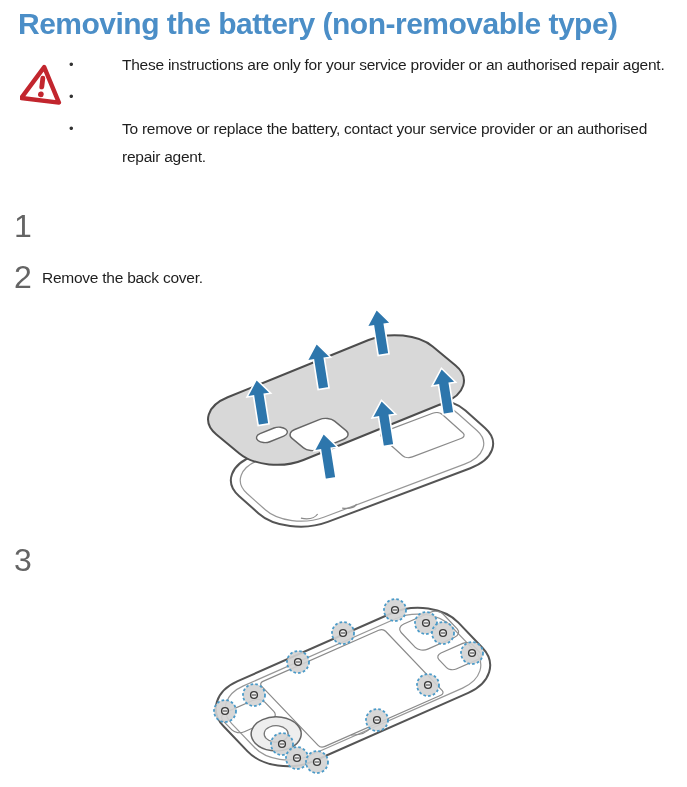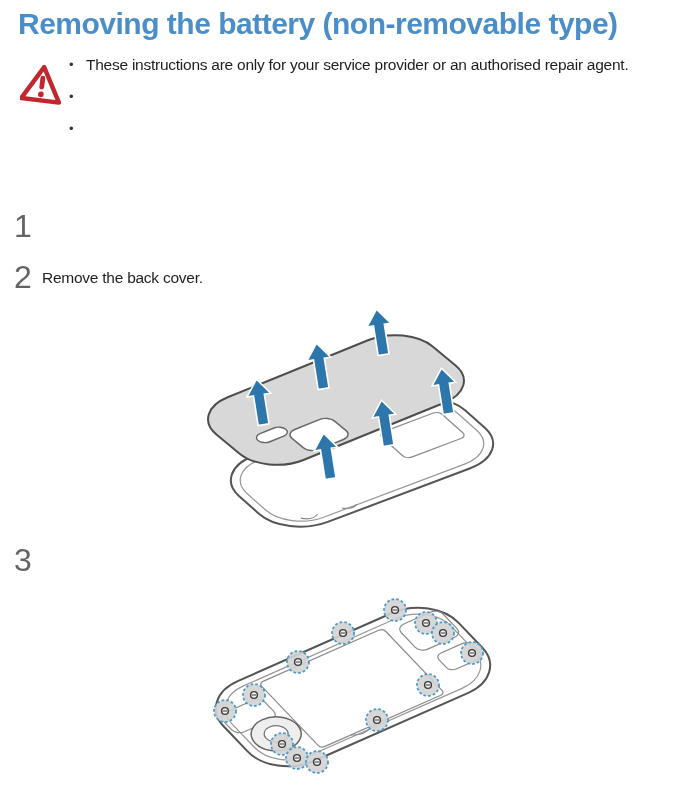--- a/index.html
+++ b/index.html
@@ -39,20 +39,21 @@
     margin:0;padding:0;list-style:none;
   }
   .warn-item{display:flex;margin:0 0 4px 0;}
   .wdot{
     flex:0 0 24px;width:24px;padding-left:7px;box-sizing:border-box;
     font-size:13px;line-height:28px;color:#333;
   }
   .wtext{
     font-size:15.5px;line-height:28px;letter-spacing:-0.25px;
     white-space:pre-line;
+    margin-left:36px;
   }
   .step{position:absolute;left:14px;display:flex;width:660px;}
   .step-1{top:208px;}
   .step-2{top:259px;}
   .step-3{top:542px;}
   .step-num{
     flex:0 0 26px;width:26px;
     font-size:32px;line-height:36px;font-weight:400;
     color:var(--step-number-gray);
   }
@@ -92,20 +93,22 @@
   <ul class="warn-list">
     <li class="warn-item">
       <span class="wdot">•</span>
       <span class="wtext">These instructions are only for your service provider or an authorised repair agent.</span>
     </li>
     <li class="warn-item">
       <span class="wdot">•</span>
     </li>
     <li class="warn-item">
       <span class="wdot">•</span>
+      <span class="wtext">To remove or replace the battery, contact your service provider or an authorised
+repair agent.</span>
     </li>
   </ul>
 
   <div class="step step-1">
     <span class="step-num">1</span>
   </div>
 
   <div class="step step-2">
     <span class="step-num">2</span>
     <span class="step-text">Remove the back cover.</span>

